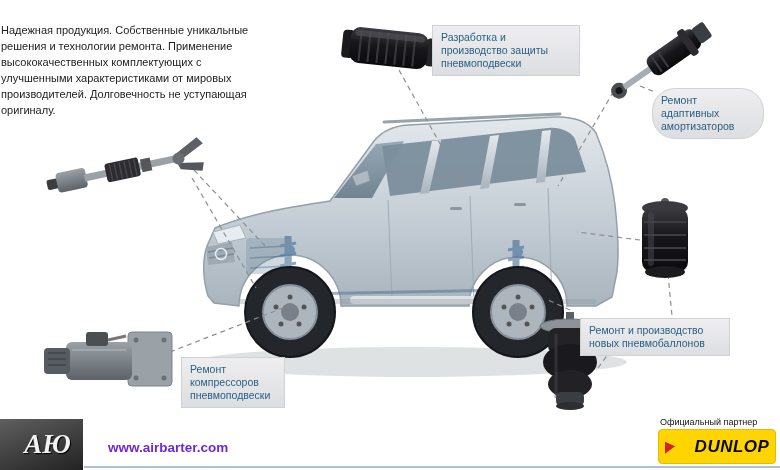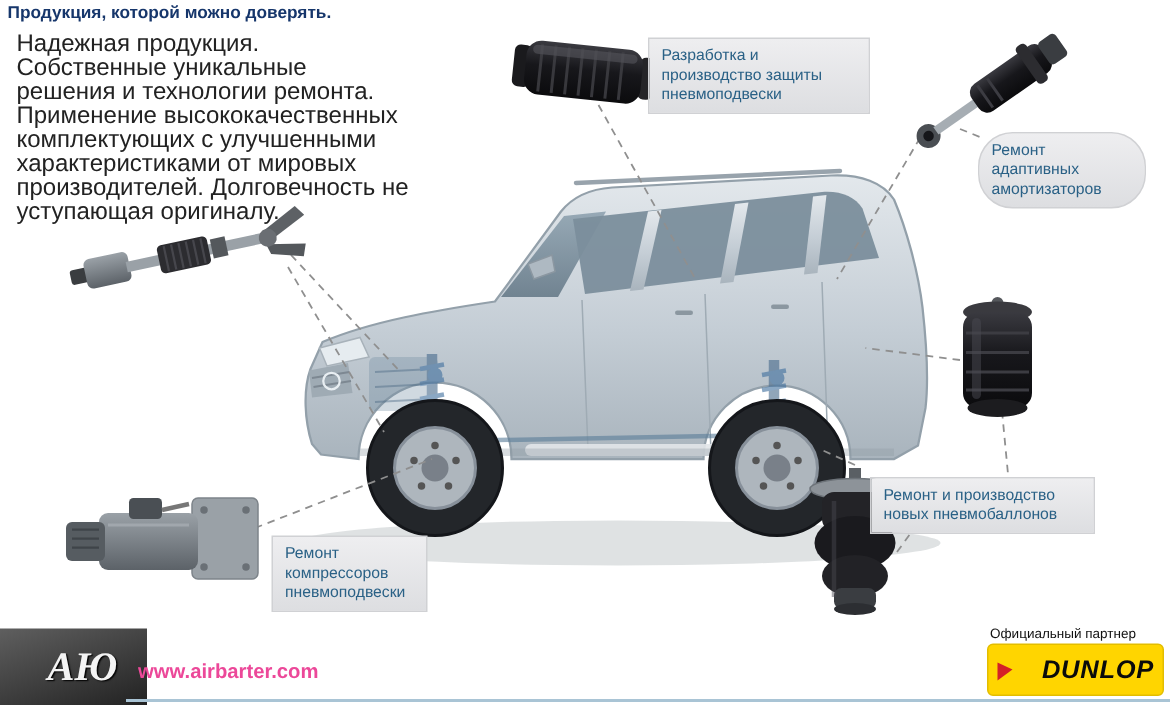--- a/index.html
+++ b/index.html
@@ -7,43 +7,43 @@
   .canvas{
     position:relative;width:780px;height:470px;overflow:hidden;background:#fff;
     font-family:"Liberation Sans", sans-serif;
   }
   .scene{position:absolute;left:0;top:0;width:780px;height:470px;}
   .page-title{
     position:absolute;left:5px;top:3px;width:300px;margin:0;
     font-size:11.5px;font-weight:bold;color:#16366b;
   }
   .intro{
-    position:absolute;left:11px;top:22px;width:262px;margin:0;
-    font-size:16px;line-height:16px;color:#222;
+    position:absolute;left:1px;top:22px;width:262px;margin:0;
+    font-size:11px;line-height:16px;color:#222;
   }
   .label-box{
     position:absolute;background:linear-gradient(#eeeef0,#dddee1);
     padding:5px 8px;font-size:10.5px;line-height:13px;color:#2a6186;
     border:1px solid #d0d1d4;
   }
   .lb-protection{left:432px;top:25px;width:148px;}
   .lb-dampers{left:652px;top:88px;width:112px;border-radius:23px;}
   .lb-airsprings{left:580px;top:318px;width:150px;}
   .lb-compressors{left:181px;top:357px;width:104px;}
   .logo-block{
-    position:absolute;left:0;top:419px;width:98px;height:51px;
+    position:absolute;left:0;top:419px;width:83px;height:51px;
     background:linear-gradient(160deg,#5f5f5f,#222);display:flex;align-items:center;justify-content:center;padding-left:12px;
   }
   .logo-text{
     font-family:"Liberation Serif", serif;font-style:italic;font-weight:bold;
     font-size:27px;color:#f3f3f3;text-shadow:1px 1px 1px #000;
   }
   .website{
-    position:absolute;left:92px;top:440px;font-size:13.5px;font-weight:bold;
-    color:#ec4899;text-decoration:none;
+    position:absolute;left:108px;top:440px;font-size:13.5px;font-weight:bold;
+    color:#6d28d9;text-decoration:none;
   }
   .partner-label{
     position:absolute;left:660px;top:417px;font-size:9px;color:#111;
   }
   .dunlop{
     position:absolute;left:658px;top:429px;width:118px;height:35px;
     background:#ffd500;border:1px solid #e3bd00;border-radius:4px;
     display:flex;align-items:center;justify-content:center;gap:4px;
   }
   .dunlop-arrow{
@@ -224,21 +224,20 @@
       <rect x="86" y="332" width="22" height="14" rx="3" fill="#4a4f54"></rect>
       <path d="M108,340 L126,336" stroke="#777" stroke-width="3"></path>
       <circle cx="136" cy="340" r="2.5" fill="#6a7076"></circle>
         <circle cx="164" cy="340" r="2.5" fill="#6a7076"></circle>
       <circle cx="136" cy="378" r="2.5" fill="#6a7076"></circle>
         <circle cx="164" cy="378" r="2.5" fill="#6a7076"></circle>
       <path d="M72,350 L126,350" stroke="#aab0b6" stroke-width="2" opacity="0.7"></path>
     </g>
   </svg>
 
-  <h1 class="page-title">Продукция, которой можно доверять.</h1>
   <p class="intro">Надежная продукция. Собственные уникальные решения и технологии ремонта. Применение высококачественных комплектующих с улучшенными характеристиками от мировых производителей. Долговечность не уступающая оригиналу.</p>
 
   <div class="label-box lb-protection">Разработка и производство защиты пневмоподвески</div>
   <div class="label-box lb-dampers">Ремонт адаптивных амортизаторов</div>
   <div class="label-box lb-airsprings">Ремонт и производство новых пневмобаллонов</div>
   <div class="label-box lb-compressors">Ремонт компрессоров пневмоподвески</div>
 
   <div class="logo-block">
     <span class="logo-text">АЮ</span>
   </div>

